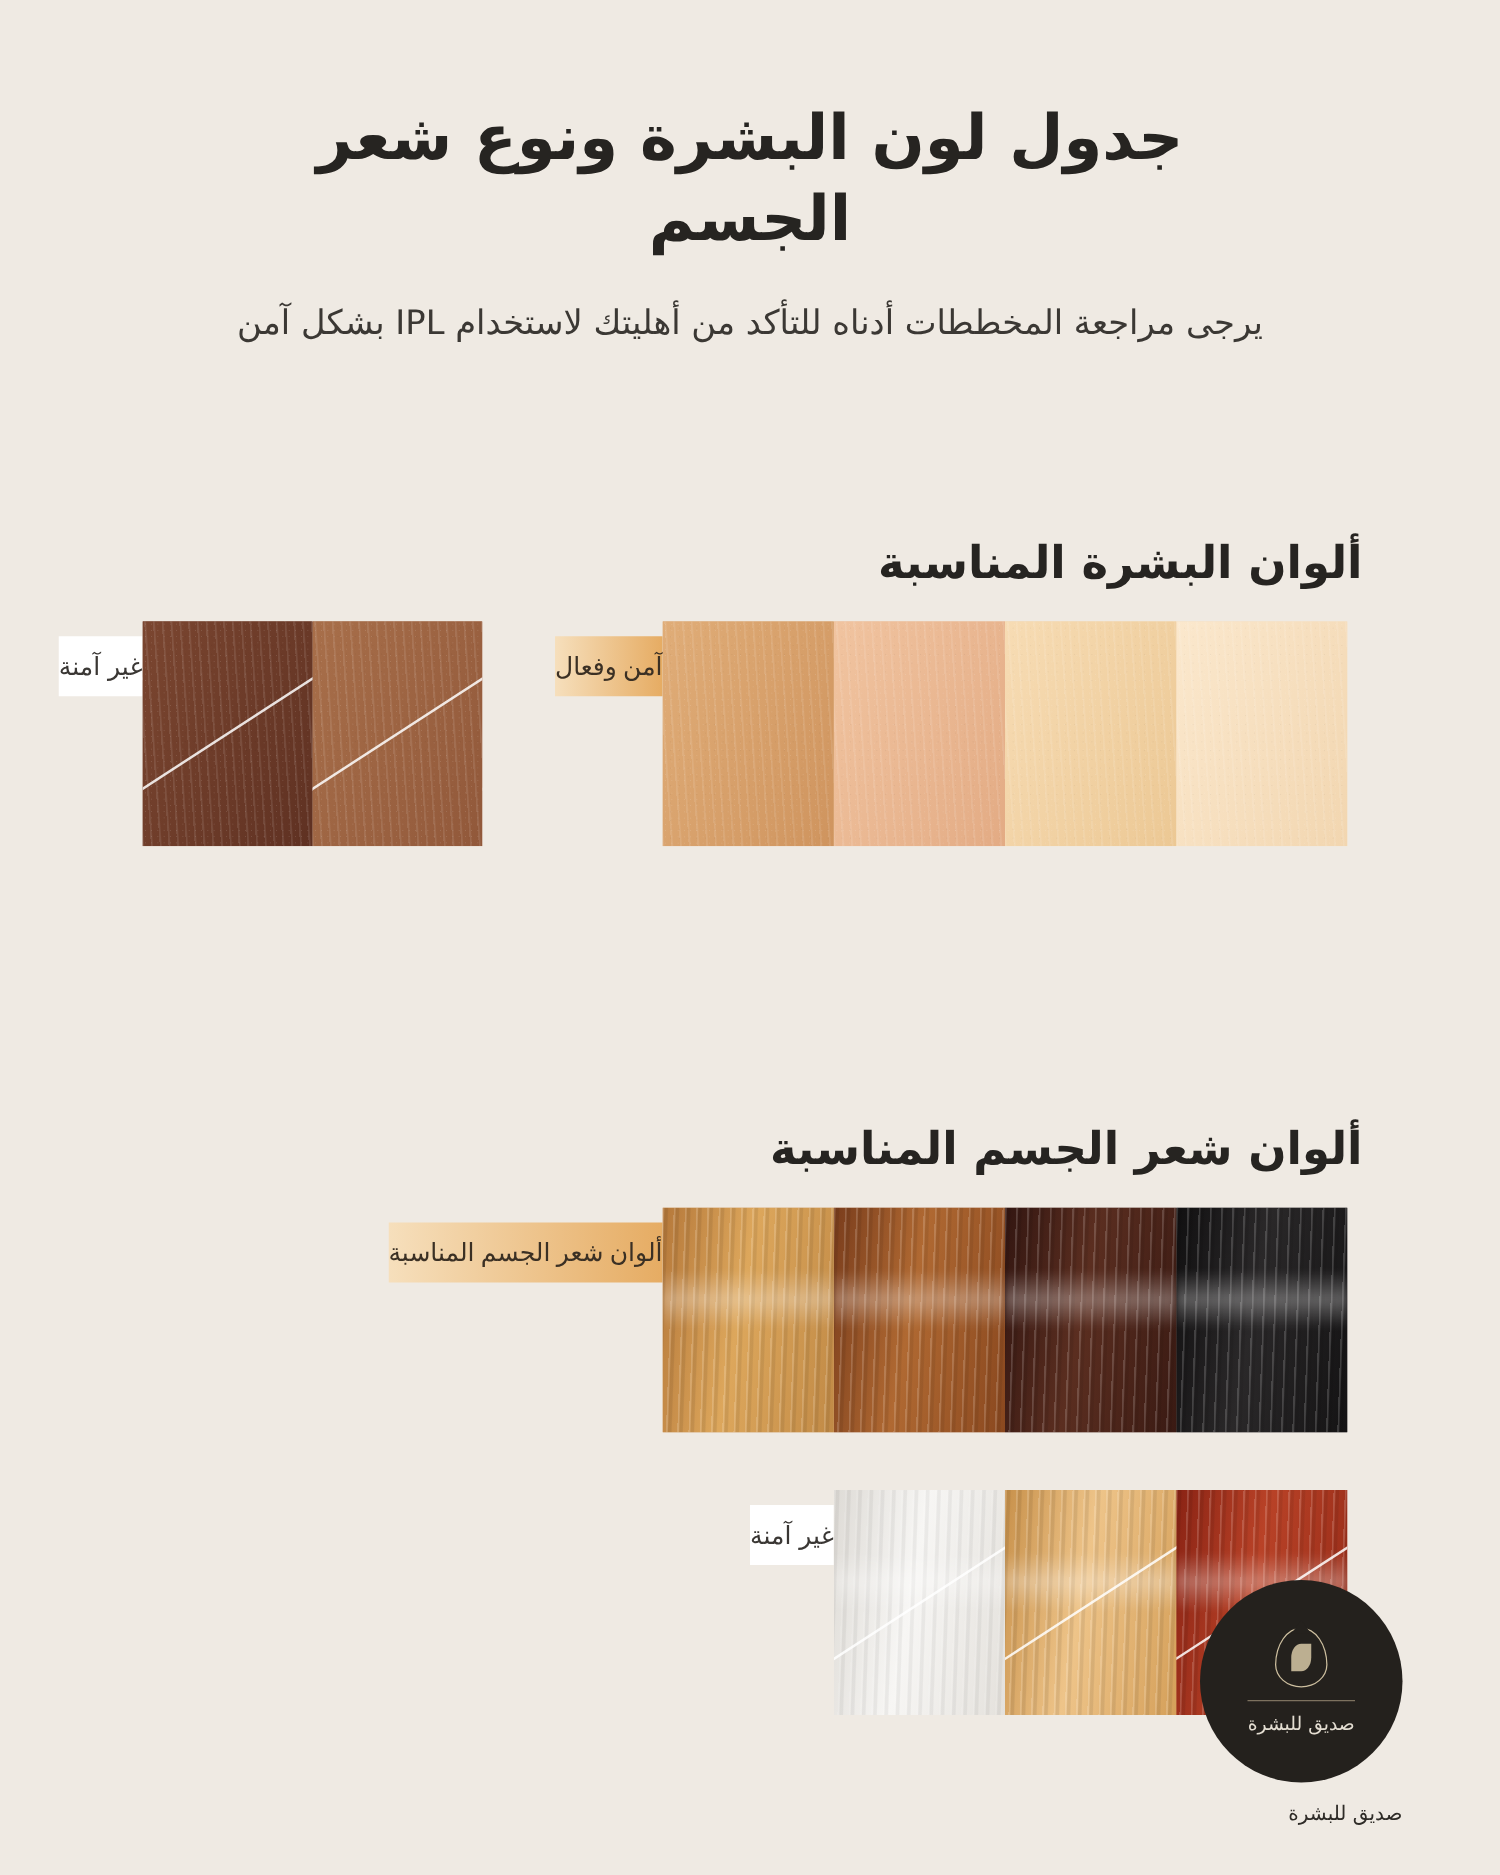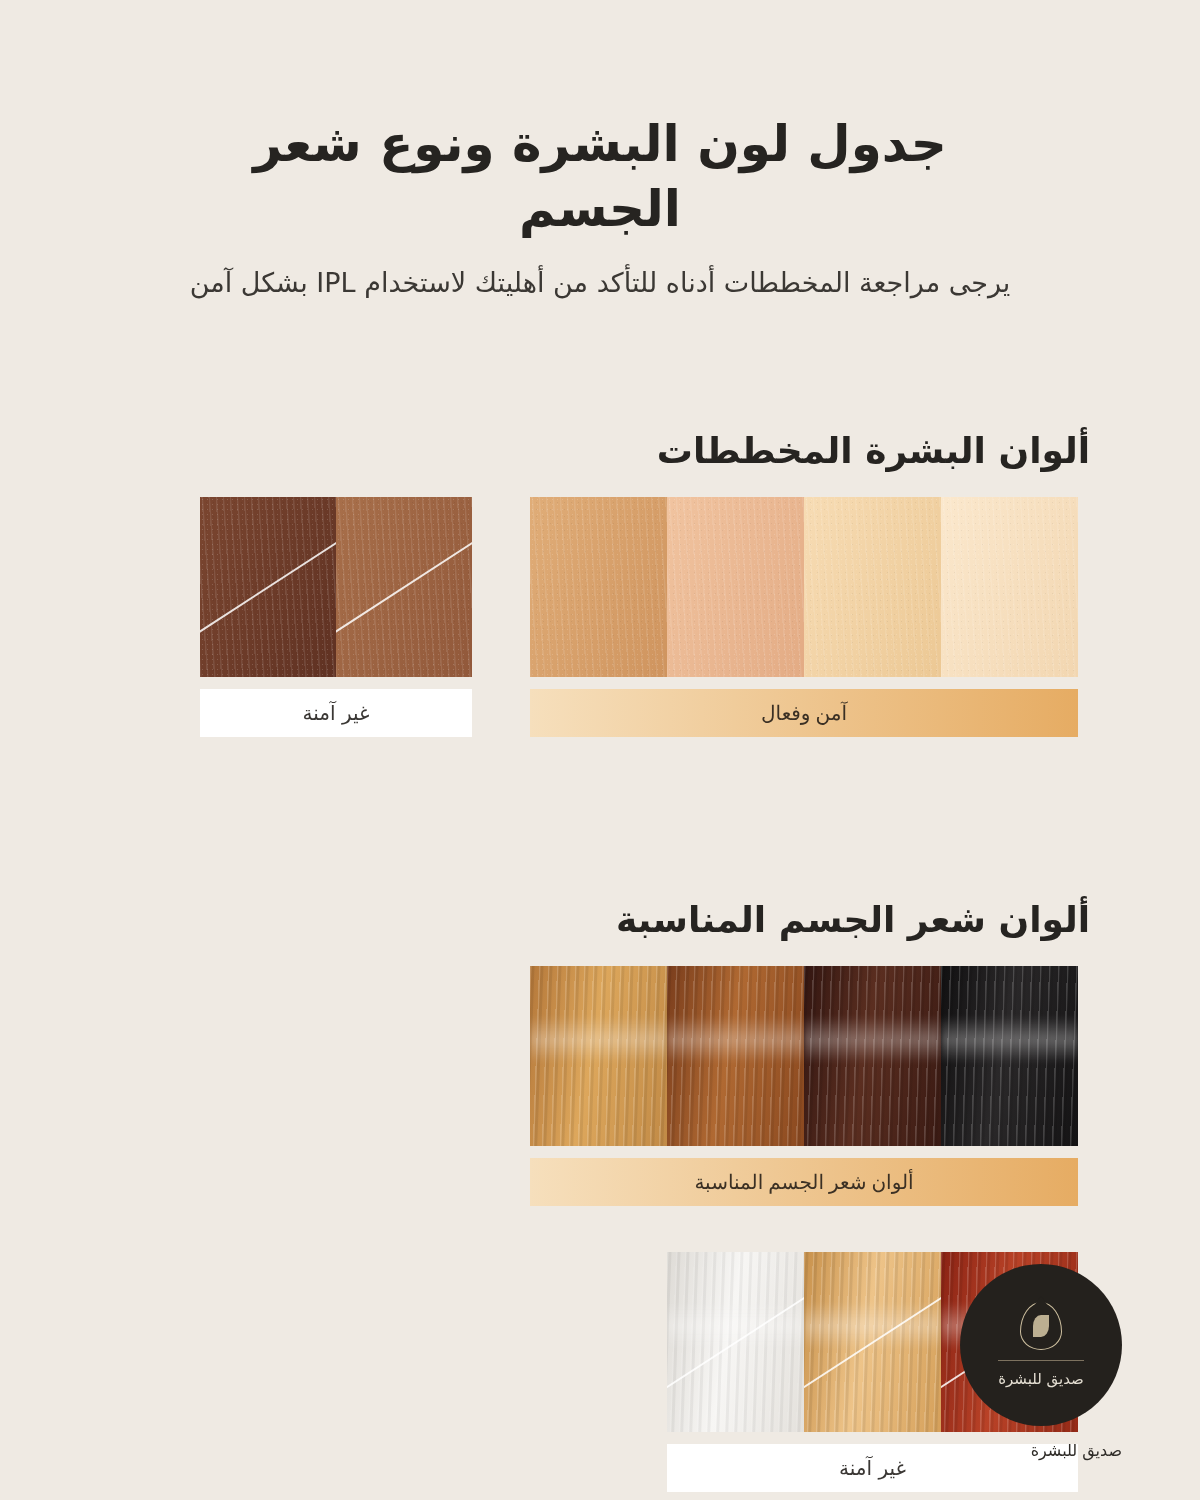--- a/index.html
+++ b/index.html
@@ -16,34 +16,34 @@
   }
 
   .page {
     width: 1200px;
     height: 1500px;
     position: relative;
   }
 
   
   .header {
-    padding-top: 112px;
+    padding-top: 78px;
     text-align: center;
   }
   .title {
     font-size: 50px;
     font-weight: bold;
     line-height: 1.30;
     color: #262421;
     letter-spacing: 0px;
     max-width: 760px;
     margin: 0 auto;
   }
   .subtitle {
-    margin: 20px auto 0;
+    margin: 30px auto 0;
     font-size: 27px;
     line-height: 1.55;
     color: #3b3834;
     max-width: 850px;
     font-weight: 400;
   }
 
   
   .section {
     position: absolute;
@@ -62,21 +62,21 @@
   }
 
   .row {
     display: flex;
     flex-direction: row;
     align-items: flex-start;
     padding-right: 122px;
     gap: 58px;
   }
 
-  .group { display: flex; flex-direction: column; justify-content: flex-end; }
+  .group { display: flex; flex-direction: row; justify-content: flex-end; }
 
   .swatches {
     display: flex;
     flex-direction: row;
     height: 180px;
     overflow: hidden;
   }
   .swatch {
     width: 137px;
     height: 180px;
@@ -238,21 +238,21 @@
 <body>
 
 <div class="page">
 
   <div class="header">
     <h1 class="title">جدول لون البشرة ونوع شعر الجسم</h1>
     <p class="subtitle">يرجى مراجعة المخططات أدناه للتأكد من أهليتك لاستخدام IPL بشكل آمن</p>
   </div>
 
   <div class="section" id="skin-section">
-    <h2 class="section-title">ألوان البشرة المخططات</h2>
+    <h2 class="section-title">ألوان البشرة المناسبة</h2>
     <div class="row">
 
       <div class="group">
         <div class="swatches">
           <div class="swatch" style="background:#f6ddbd">
             <div class="tex" style="background:linear-gradient(115deg,#fbe8cd,#f2d6b0)"></div>
             <div class="grain"></div>
               <div class="streaks"></div>
           </div>
           <div class="swatch" style="background:#f2d3a6">

